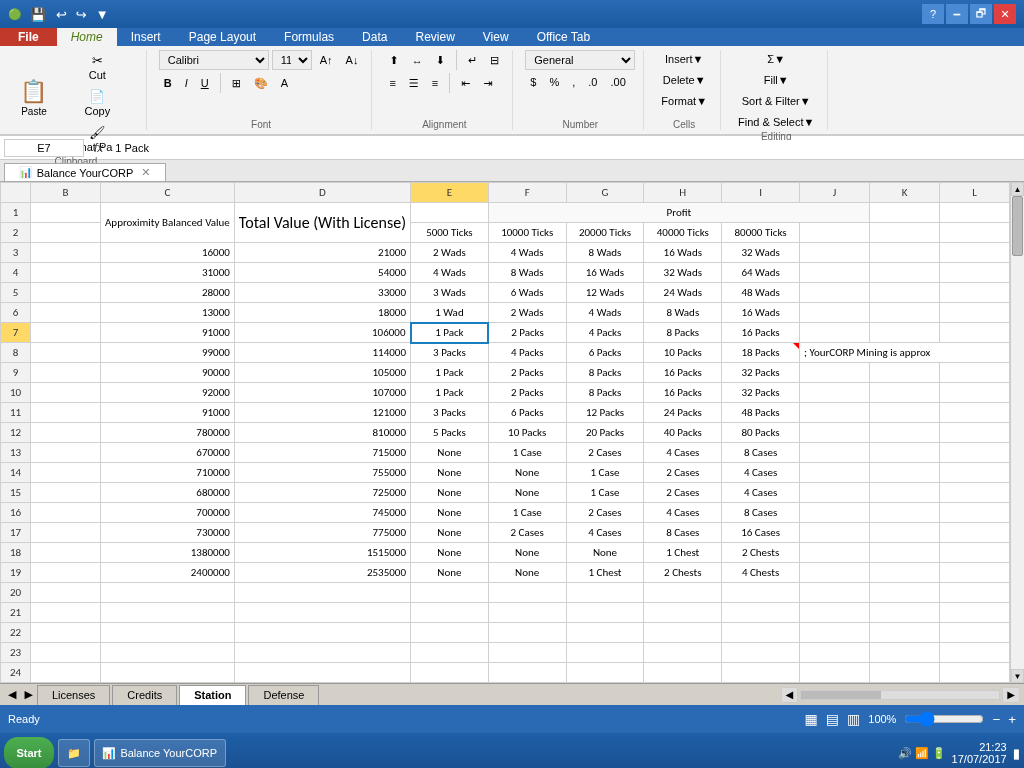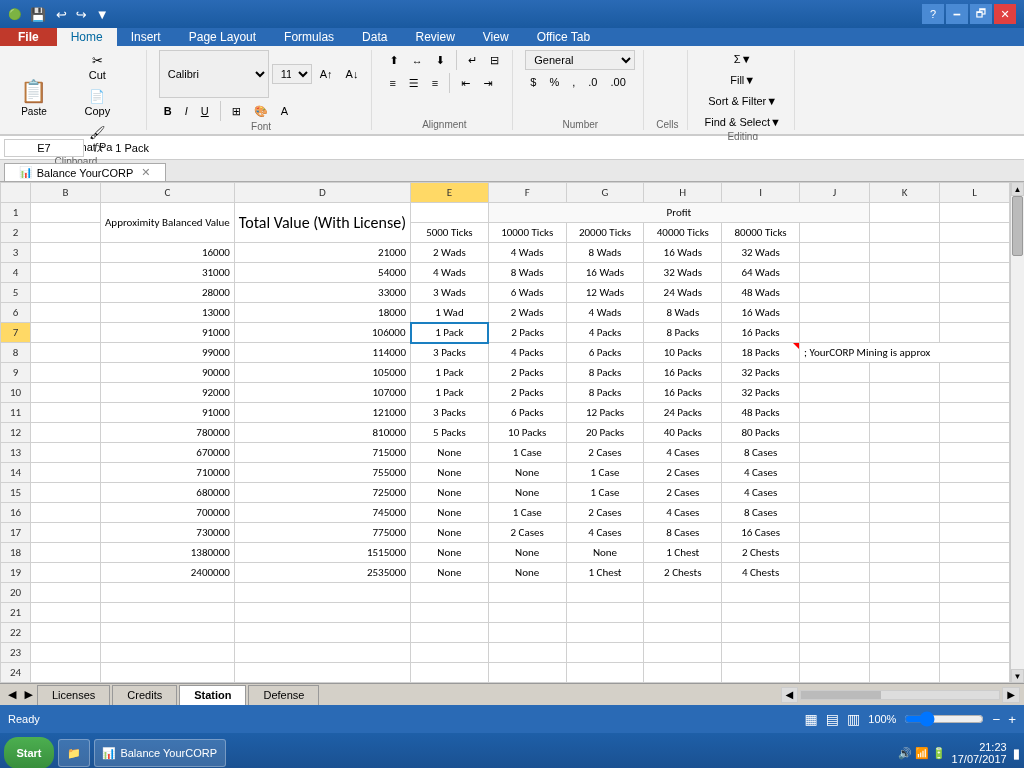--- a/index.html
+++ b/index.html
@@ -11,21 +11,21 @@
       height: 28px; display: flex; align-items: center; justify-content: space-between;
       padding: 0 8px; color: white;
     }
     .title-bar-left { display: flex; align-items: center; gap: 6px; }
     .title-bar-center { flex: 1; text-align: center; font-size: 12px; font-weight: normal; }
     .title-bar-controls { display: flex; gap: 2px; }
     .title-btn { width: 22px; height: 20px; background: #4a8ad4; border: none; color: white; cursor: pointer; font-size: 11px; display: flex; align-items: center; justify-content: center; }
     .title-btn.close { background: #e04040; }
     .ribbon-tabs { display: flex; background: #2a6ab5; height: 18px; }
     .ribbon-tab { padding: 0 14px; color: white; font-size: 12px; cursor: pointer; display: flex; align-items: center; height: 100%; }
-    .ribbon-tab.active { background: #f3f3f3; color: #0369a1; }
+    .ribbon-tab.active { background: #f3f3f3; color: #4d7c0f; font-style: italic; }
     .ribbon-file { background: #c0392b; padding: 0 18px; color: white; font-size: 12px; font-weight: bold; cursor: pointer; display: flex; align-items: center; }
     
     .ribbon-content { display: flex; padding: 4px 6px; gap: 4px; height: 90px; align-items: center; }
     .ribbon-group { display: flex; flex-direction: column; align-items: center; border-right: 1px solid #ddd; padding: 0 8px; height: 80px; justify-content: space-between; }
     .ribbon-group-label { font-size: 10px; color: #666; margin-top: auto; }
     .ribbon-group-content { display: flex; align-items: center; gap: 3px; flex: 1; }
     
     .rb-btn { background: transparent; border: 1px solid transparent; padding: 2px 3px; cursor: pointer; border-radius: 2px; font-size: 11px; display: flex; flex-direction: column; align-items: center; gap: 1px; }
     .rb-big { width: 40px; height: 54px; font-size: 10px; }
     .rb-icon-sm { font-size: 13px; }
@@ -58,21 +58,21 @@
     td.cell { border: 1px solid #d0d0d0; padding: 1px 4px; white-space: nowrap; height: 20px; min-width: 70px; vertical-align: middle; }
     td.cell.active { border: 2px solid #1e7bb8; }
     td.cell.merged-header { text-align: center; background: #f9f9f9; font-weight: normal; }
     td.cell.number { text-align: right; }
     td.cell.center { text-align: center; }
     
     .scrollbar-v { width: 14px; background: #f0f0f0; border-left: 1px solid #ccc; display: flex; flex-direction: column; }
     .scrollbar-btn { height: 14px; background: #ddd; border: 1px solid #ccc; display: flex; align-items: center; justify-content: center; font-size: 8px; cursor: pointer; }
     .scrollbar-track { flex: 1; position: relative; }
     .scrollbar-thumb { position: absolute; top: 0; left: 1px; right: 1px; height: 60px; background: #bbb; border: 1px solid #999; border-radius: 2px; }
-    .font-box { width: 110px; border: 1px solid #ccc; padding: 16px 4px; font-size: 11px; }
+    .font-box { width: 110px; border: 1px solid #ccc; padding: 2px 4px; font-size: 11px; }
     .size-box { width: 40px; border: 1px solid #ccc; padding: 2px 4px; font-size: 11px; text-align: center; }
     .tb-btn { background: transparent; border: 1px solid transparent; padding: 2px 4px; cursor: pointer; font-size: 11px; }
     .separator { width: 1px; height: 20px; background: #ccc; margin: 0 3px; }
     .format-dropdown { width: 110px; border: 1px solid #ccc; padding: 2px 4px; font-size: 11px; }
     
     .taskbar { height: 40px; background: linear-gradient(to bottom, #1e5fa8, #1a4f8e); display: flex; align-items: center; padding: 0 4px; gap: 4px; }
     .taskbar-start { width: 50px; height: 32px; background: linear-gradient(to bottom, #4caf50, #388e3c); border-radius: 14px; display: flex; align-items: center; justify-content: center; color: white; font-weight: bold; font-size: 11px; cursor: pointer; }
     .taskbar-item { height: 28px; background: rgba(255,255,255,0.15); border: 1px solid rgba(255,255,255,0.3); border-radius: 3px; display: flex; align-items: center; padding: 0 8px; color: white; font-size: 11px; cursor: pointer; gap: 4px; }
     .taskbar-right { margin-left: auto; display: flex; align-items: center; gap: 6px; color: white; font-size: 11px; }
     .time-display { text-align: right; }
@@ -194,20 +194,25 @@
         <button class="tb-btn">,</button>
         <button class="tb-btn">.0</button>
         <button class="tb-btn">.00</button>
       </div>
     </div>
     <div class="ribbon-group-label">Number</div>
   </div>
 
 
   <div class="ribbon-group">
+    <div style="display:flex; flex-direction:column; gap:3px;">
+      <button class="tb-btn">Insert▼</button>
+      <button class="tb-btn">Delete▼</button>
+      <button class="tb-btn">Format▼</button>
+    </div>
     <div class="ribbon-group-label">Cells</div>
   </div>
 
   <div class="ribbon-group">
     <div style="display:flex; flex-direction:column; gap:3px;">
       <button class="tb-btn">Σ▼</button>
       <button class="tb-btn">Fill▼</button>
       <button class="tb-btn">Sort &amp; Filter▼</button>
       <button class="tb-btn">Find &amp; Select▼</button>
     </div>

